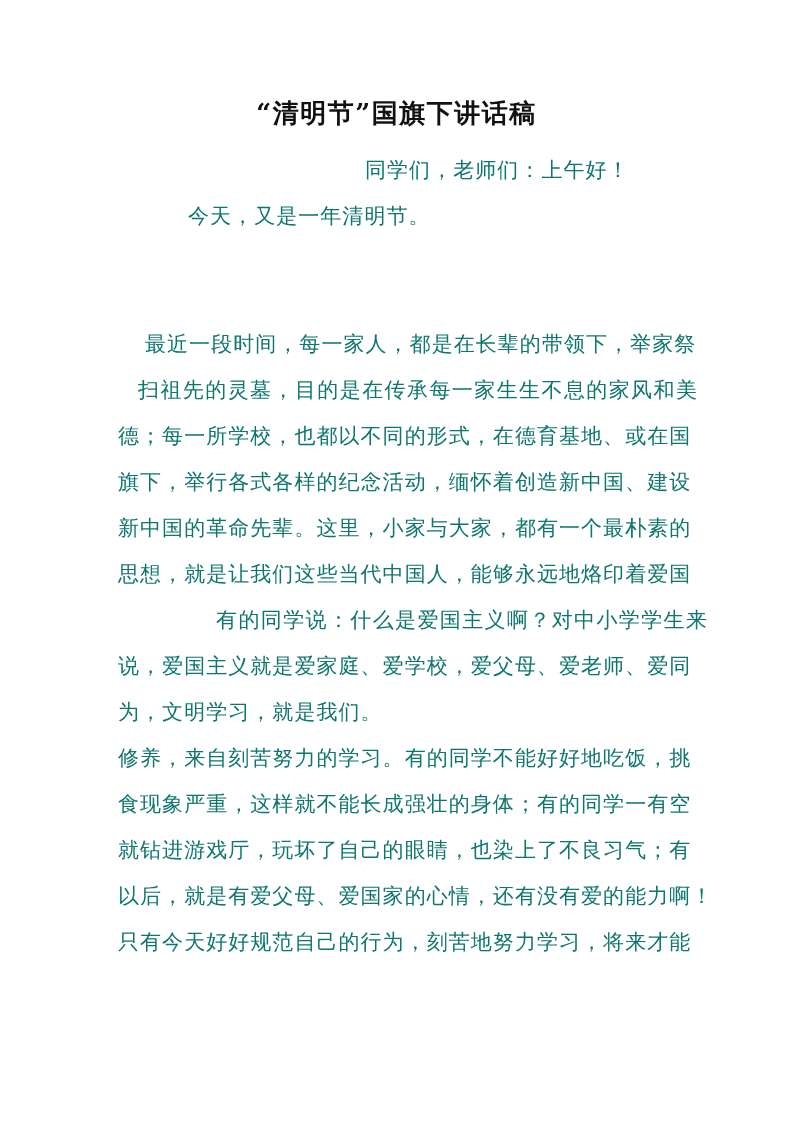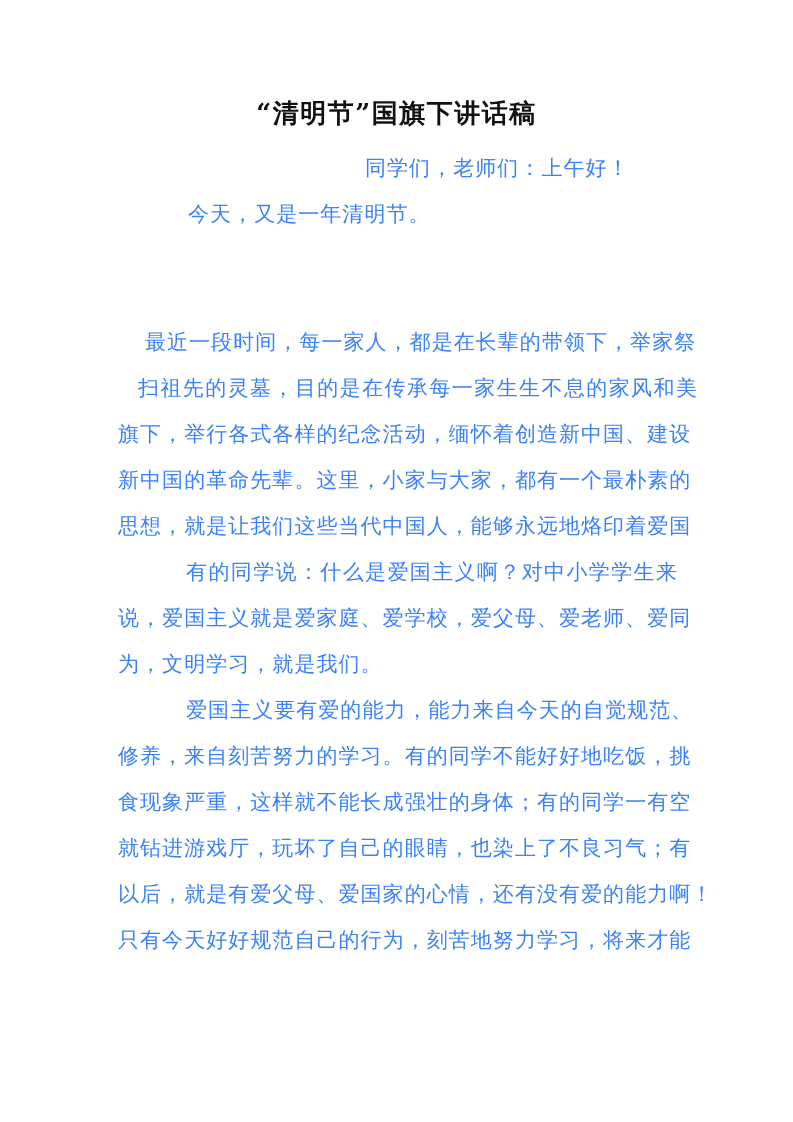--- a/index.html
+++ b/index.html
@@ -43,27 +43,27 @@
 
   
   .body-block {
     position: absolute;
     left: 118px;
     top: 148px;
     width: 560px;
   }
 
   .line {
-    font-family: Liberation Mono, monospace;
+    font-family: Liberation Sans, sans-serif;
     font-weight: 400;
     font-size: 21px;
     line-height: 46px;
     height: 46px;
     letter-spacing: 1.05px;
-    color: #3b82f6;
+    color: #0f766e;
     white-space: pre;
     text-rendering: geometricPrecision;
   }
 
   
   .line.full {
     display: flex;
     justify-content: space-between;
   }
   .line.full > span {
@@ -112,40 +112,40 @@
     <div class="line blank"></div>
     <div class="line gap-small"></div>
 
     <div class="line full indent1">
       <span>最近一段时间，每一家人，都是在长辈的带领下，举家祭</span>
     </div>
     <div class="line full">
       <span style="letter-spacing: 1.41458px; margin-left: 20px;">扫祖先的灵墓，目的是在传承每一家生生不息的家风和美</span>
     </div>
     <div class="line full">
+      <span>德；每一所学校，也都以不同的形式，在德育基地、或在国</span>
+    </div>
+    <div class="line full">
       <span>旗下，举行各式各样的纪念活动，缅怀着创造新中国、建设</span>
     </div>
     <div class="line full">
       <span>新中国的革命先辈。这里，小家与大家，都有一个最朴素的</span>
     </div>
     <div class="line full">
       <span>思想，就是让我们这些当代中国人，能够永远地烙印着爱国</span>
     </div>
 
     <div class="line full indent2">
-      <span style="letter-spacing: 1.37813px;">有的同学说：什么是爱国主义啊？对中小学学生来</span>
+      <span style="letter-spacing: 1.37813px; margin-left: 30px;">有的同学说：什么是爱国主义啊？对中小学学生来</span>
     </div>
     <div class="line full">
       <span>说，爱国主义就是爱家庭、爱学校，爱父母、爱老师、爱同</span>
     </div>
     <div class="line">为，文明学习，就是我们。</div>
 
-    <div class="line full indent2">
-      <span>爱国主义要有爱的能力，能力来自今天的自觉规范、</span>
-    </div>
     <div class="line full">
       <span>修养，来自刻苦努力的学习。有的同学不能好好地吃饭，挑</span>
     </div>
     <div class="line full">
       <span>食现象严重，这样就不能长成强壮的身体；有的同学一有空</span>
     </div>
     <div class="line full">
       <span>就钻进游戏厅，玩坏了自己的眼睛，也染上了不良习气；有</span>
     </div>
     <div class="line full">

